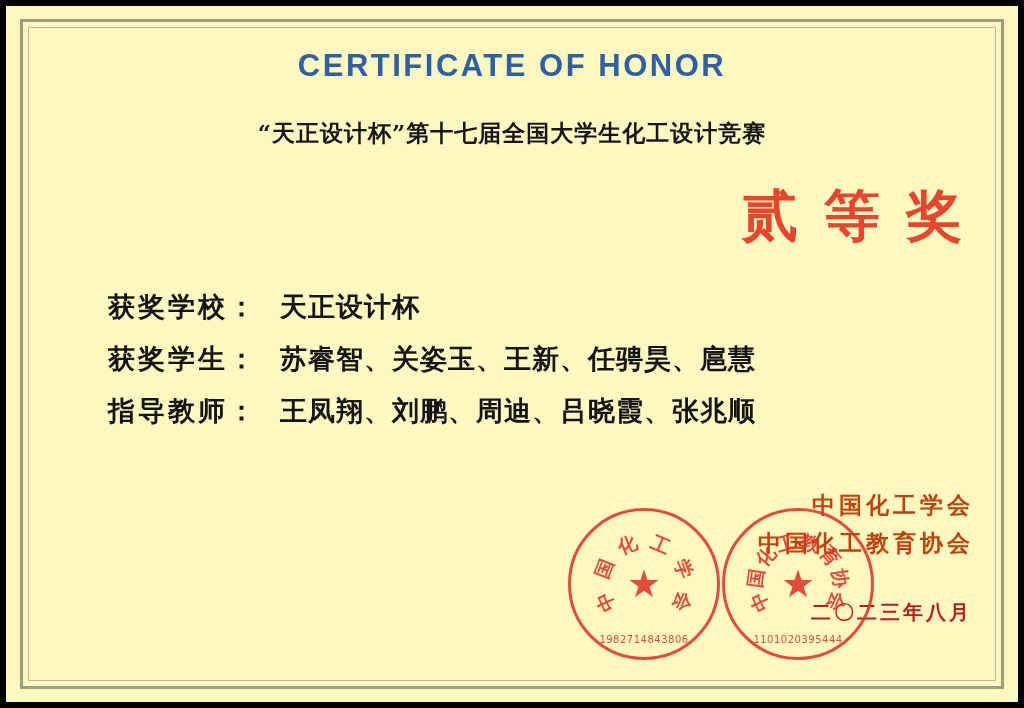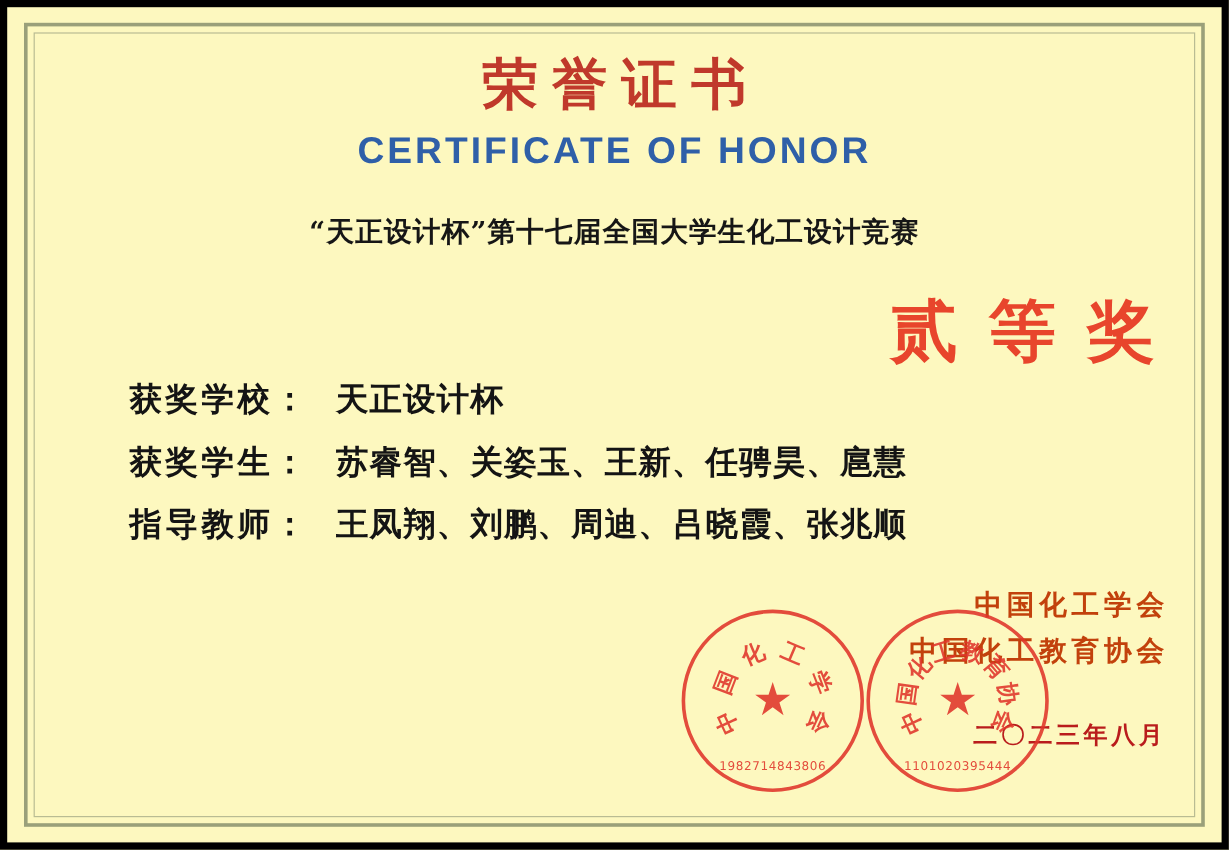--- a/index.html
+++ b/index.html
@@ -89,20 +89,21 @@
     margin-top: 30px;
     font-family: "DejaVu Serif", "Liberation Serif", serif;
     font-size: 56px;
     font-weight: bold;
     color: #e8452c;
     letter-spacing: 26px;
     text-indent: 26px;
   }
 
   .fields {
+    margin-top: 34px;
     padding-left: 72px;
     text-align: center;
   }
   .field-row {
     display: flex;
     align-items: baseline;
     margin-bottom: 16px;
     font-family: "DejaVu Serif", "Liberation Serif", serif;
     font-size: 27px;
     color: #141414;
@@ -195,21 +196,20 @@
 </style>
 </head>
 <body>
 
 <div class="certificate">
   <div class="frame-outer"></div>
   <div class="frame-inner"></div>
 
   <div class="content">
 
-    <div class="title-cn">荣誉证书</div>
 
     <div class="title-en">CERTIFICATE OF HONOR</div>
 
     <div class="competition">“天正设计杯”第十七届全国大学生化工设计竞赛</div>
 
     <div class="award">贰等奖</div>
 
     <div class="fields">
       <div class="field-row">
         <span class="field-label">获奖学校：</span>

